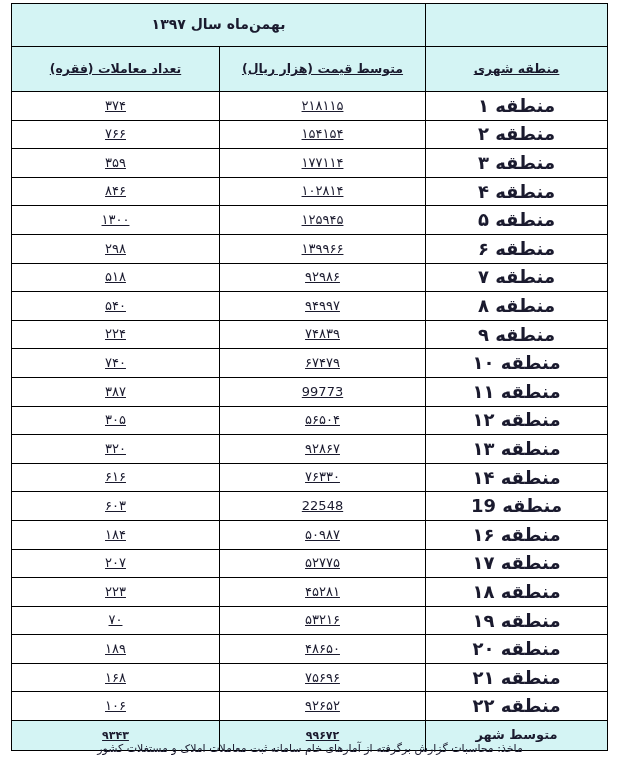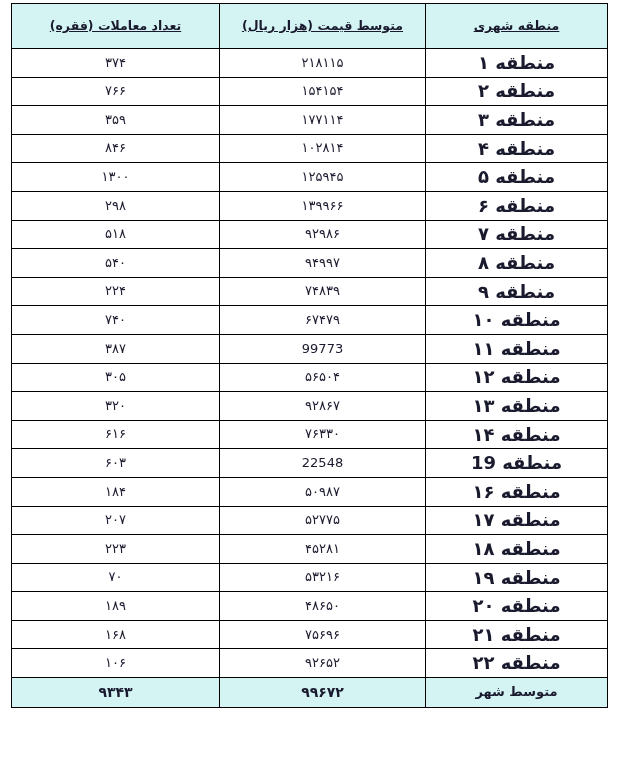--- a/index.html
+++ b/index.html
@@ -66,26 +66,27 @@
     height: 27.6px;
     font-size: 12.5px;
   }
   tbody tr td.region-cell {
     font-weight: bold;
     font-size: 18px;
   }
   tbody tr td.num-cell {
     font-weight: normal;
     font-size: 13px;
+    text-decoration: underline;
   }
   tbody tr.total-row td {
     background: #d4f4f4;
     font-weight: bold;
     height: 29px;
-    font-size: 14px;
+    font-size: 11px;
   }
   tbody tr.total-row td.region-cell {
     font-size: 13px;
   }
   .footnote {
     position: absolute;
     top: 742px;
     right: 12px;
     width: 596px;
     text-align: center;
@@ -100,20 +101,24 @@
 
 <div class="sheet">
 
   <table class="data-table">
     <colgroup>
       <col class="col-region">
       <col class="col-price">
       <col class="col-count">
     </colgroup>
     <thead>
+      <tr class="title-row">
+        <th class="blank-head"></th>
+        <th colspan="2">بهمن‌ماه سال ۱۳۹۷</th>
+      </tr>
       <tr class="colhead-row">
         <th>منطقه شهری</th>
         <th>متوسط قیمت (هزار ریال)</th>
         <th>تعداد معاملات (فقره)</th>
       </tr>
     </thead>
     <tbody id="table-body">
         <tr>
           <td class="region-cell">منطقه ۱</td>
           <td class="num-cell">۲۱۸۱۱۵</td>
@@ -225,14 +230,15 @@
           <td class="num-cell">۱۰۶</td>
         </tr>
         <tr class="total-row">
           <td class="region-cell">متوسط شهر</td>
           <td class="num-cell">۹۹۶۷۲</td>
           <td class="num-cell">۹۳۴۳</td>
         </tr>
       </tbody>
   </table>
 
+  <div class="footnote">ماخذ: محاسبات گزارش برگرفته از آمارهای خام سامانه ثبت معاملات املاک و مستغلات کشور</div>
 
 </div>
 
 </body></html>

